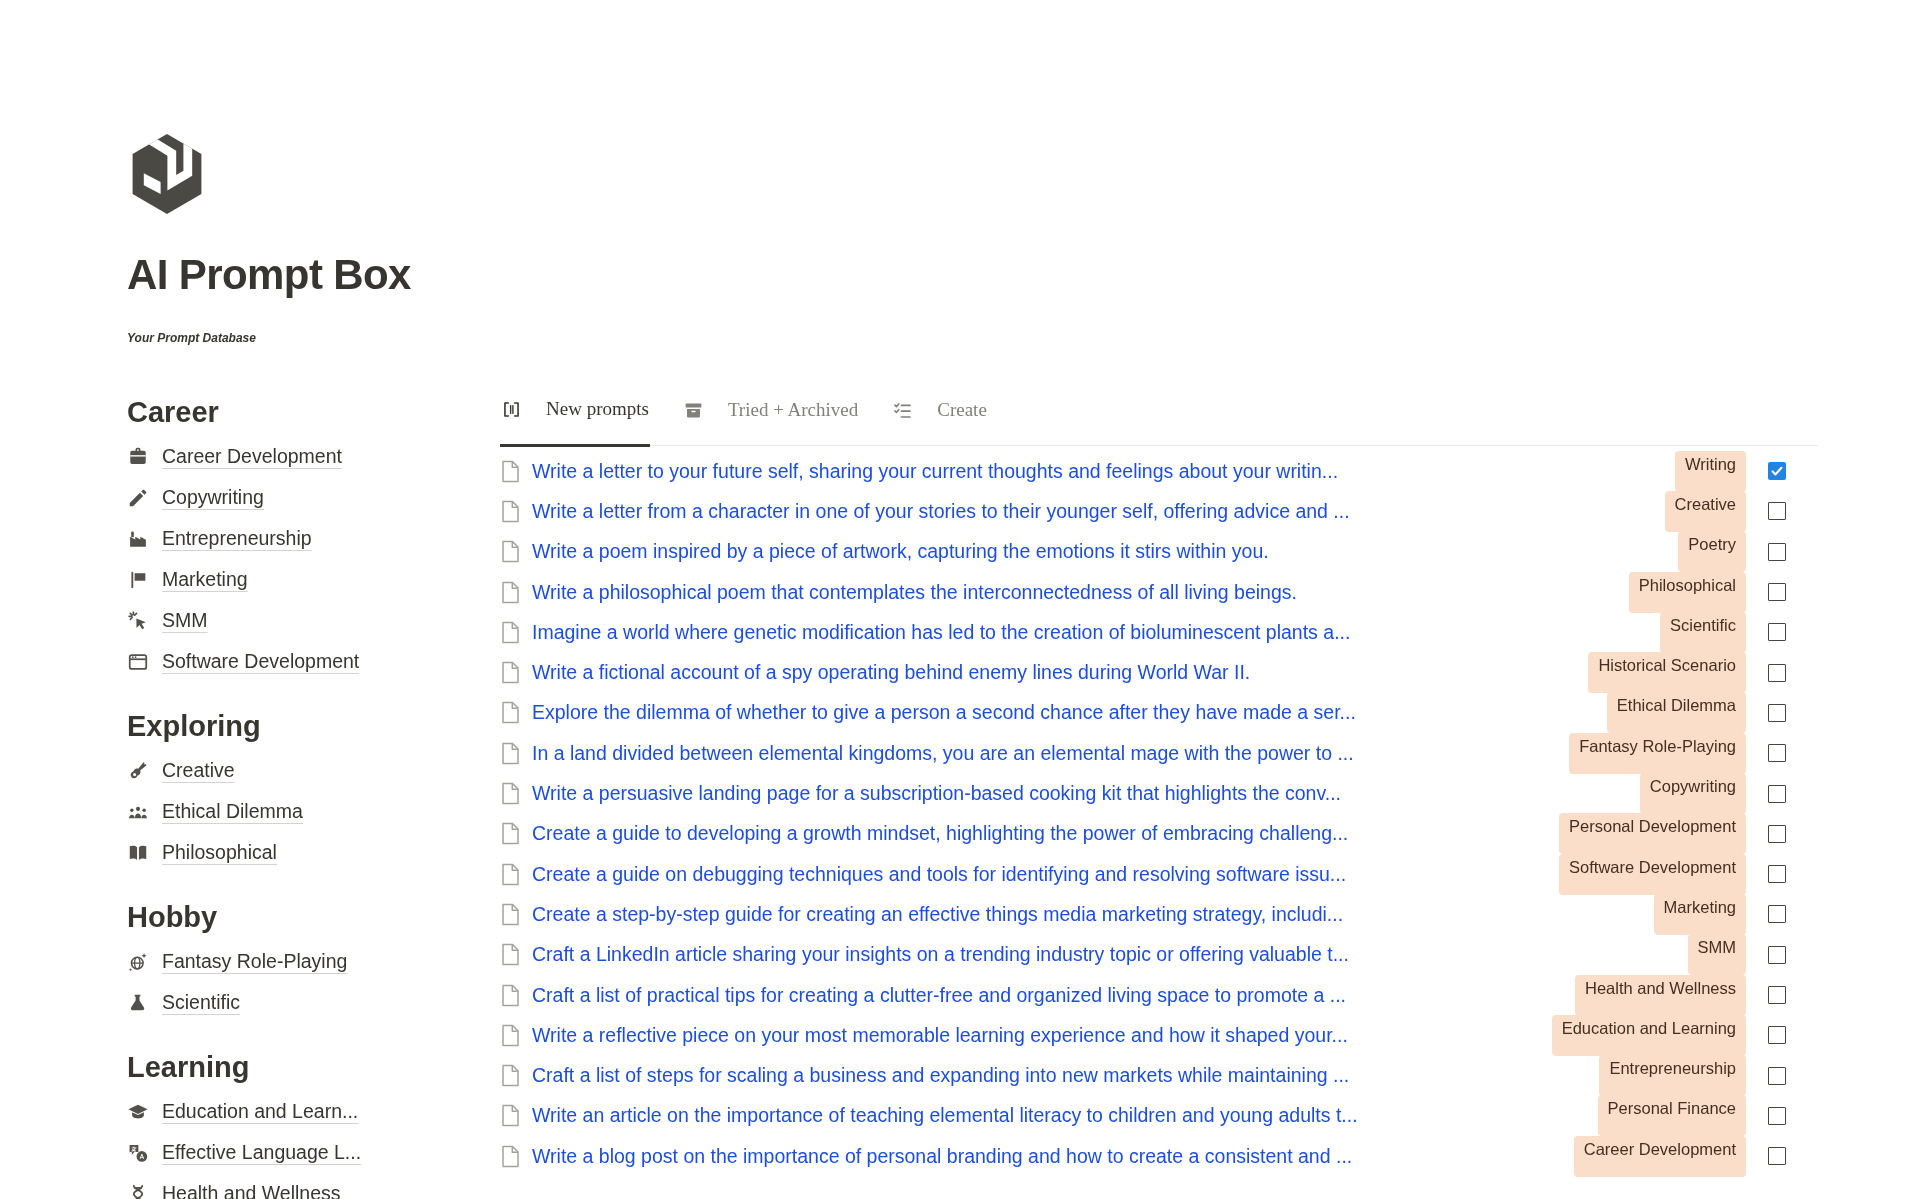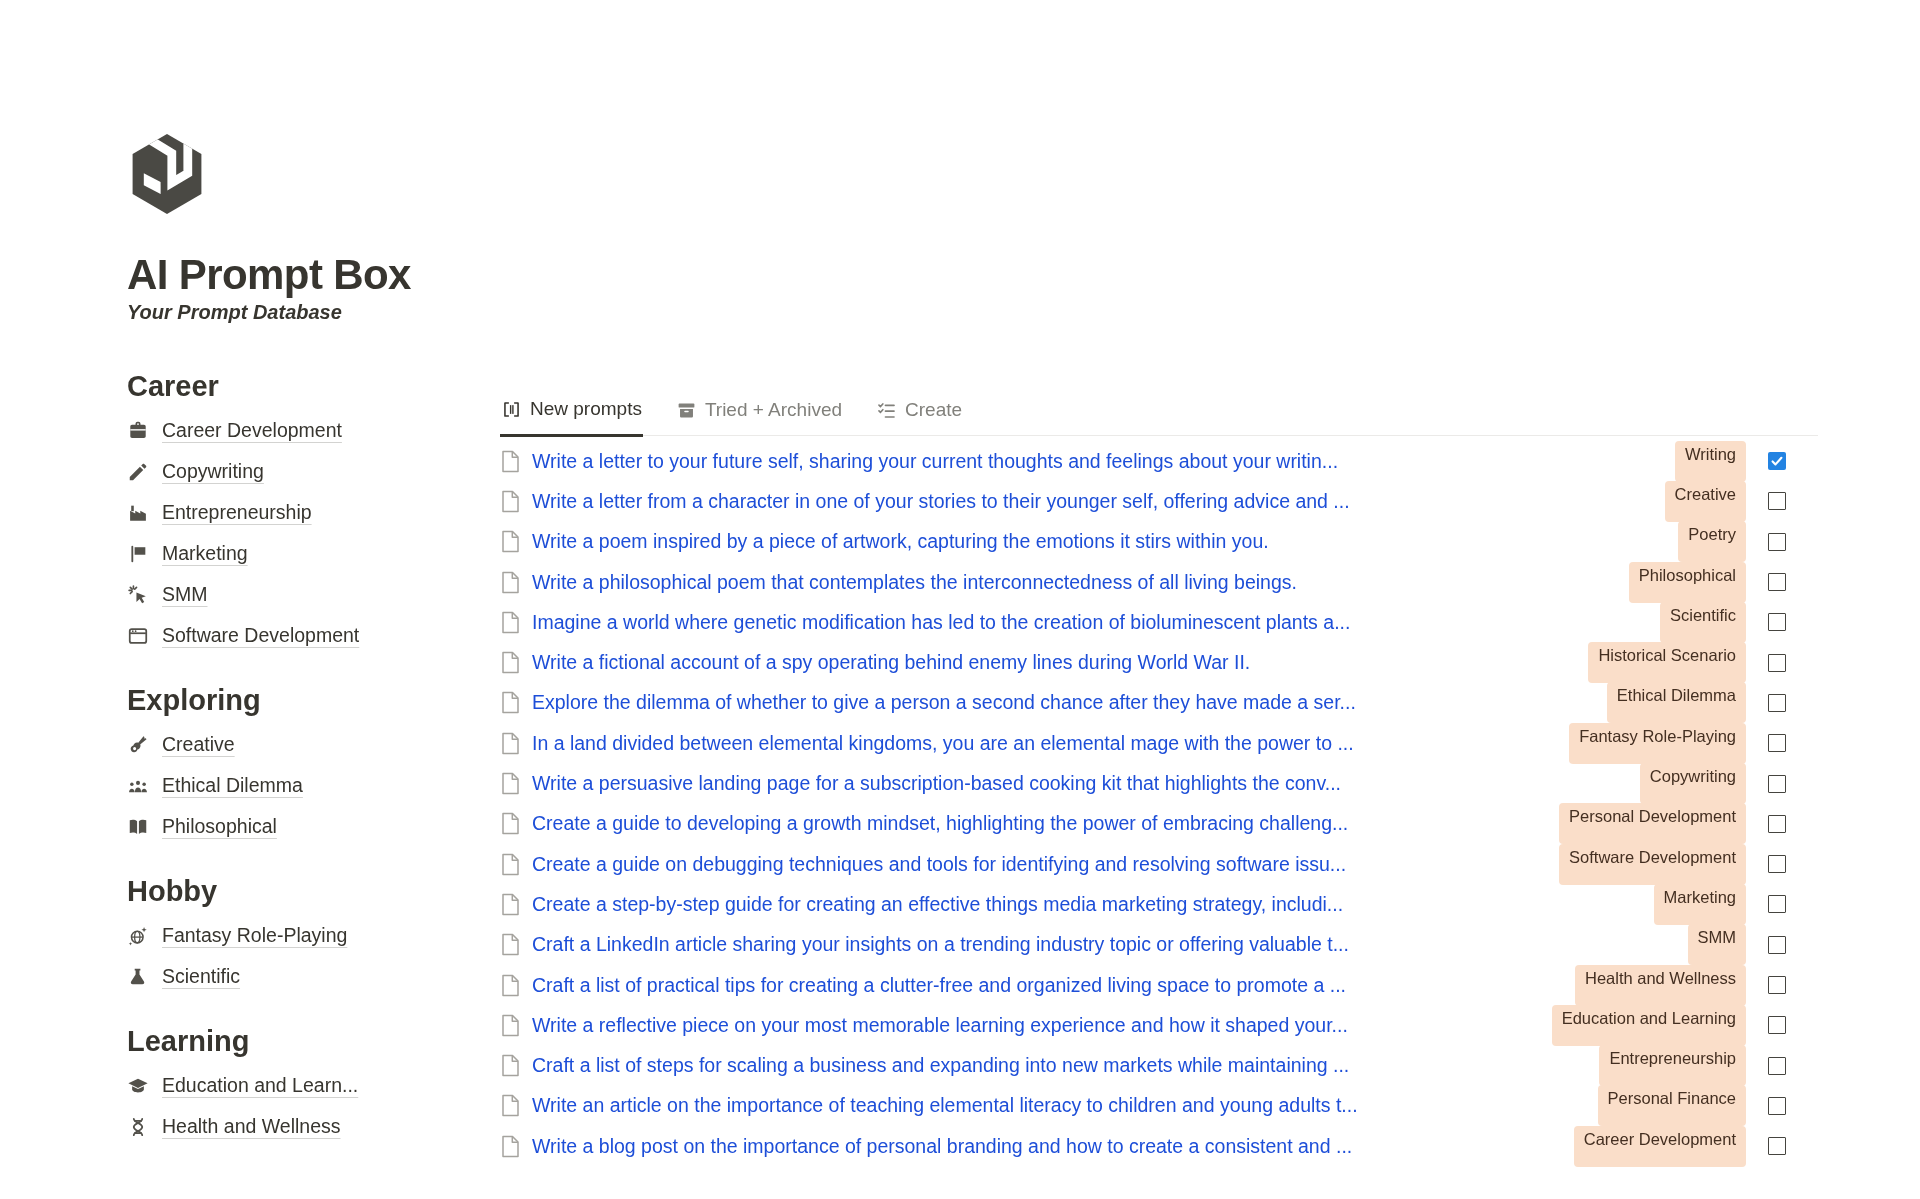--- a/index.html
+++ b/index.html
@@ -8,37 +8,37 @@
     width:1920px; height:1199px; overflow:hidden;
     background:#ffffff; color:#37352f;
     font-family:"Liberation Sans", sans-serif;
     position:relative;
   }
   
   .sidebar { position:absolute; left:127px; top:130px; width:350px; }
   .logo { display:inline-block; width:80px; height:88px; color:#4a4944; }
   .logo svg { width:80px; height:88px; display:block; }
   .page-title { font-size:42px; line-height:50px; font-weight:700; margin:28px 0 0; letter-spacing:-0.6px; }
-  .page-subtitle { font-size:20px; line-height:24px; font-weight:700; font-style:italic; }
+  .page-subtitle { font-size:12px; line-height:24px; font-weight:700; font-style:italic; margin-top:26px; }
   .sections { margin-top:44px; }
   .section + .section { margin-top:26px; }
   .section-heading { font-size:29px; line-height:36px; font-weight:700; margin:0 0 6px; }
   .side-item { display:flex; align-items:center; height:41px; cursor:pointer; }
   .side-icon { width:22px; height:22px; color:#53514b; flex:0 0 22px; display:flex; align-items:center; }
   .side-icon svg { width:22px; height:22px; }
   .side-label {
     margin-left:13px; font-size:19.5px; color:#37352f;
     text-decoration:underline; text-decoration-thickness:1px;
     text-decoration-color:rgba(55,53,47,0.22); text-underline-offset:5px;
     white-space:nowrap;
   }
   
   .main { position:absolute; left:500px; top:398px; width:1318px; }
   .tabs { display:flex; align-items:flex-end; gap:32px; border-bottom:1px solid #ebeae8; }
-  .tab { display:flex; align-items:center; gap:8px; padding:0 1px 14px; font-size:19px; color:#81807b; cursor:pointer; }
+  .tab { display:flex; align-items:center; gap:24px; padding:0 1px 24px; font-size:19px; color:#81807b; cursor:pointer;font-family:Liberation Serif, serif; }
   .tab .tab-icon { width:21px; height:21px; display:flex; }
   .tab .tab-icon svg { width:21px; height:21px; }
   .tab.active { color:#37352f; font-weight:500; border-bottom:3px solid #37352f; margin-bottom:-2px; }
   .rows { margin-top:5px; }
   .trow { display:flex; align-items:center; height:40.3px; }
   .page-icon { width:21px; height:23px; color:#a5a39e; flex:0 0 21px; display:flex; }
   .page-icon svg { width:21px; height:23px; }
   .row-title {
     flex:1 1 auto; margin-left:11px; font-size:19.5px; color:#1d4ed8;
     white-space:nowrap; overflow:hidden;
@@ -213,20 +213,31 @@
   <div class="side-item">
     <span class="side-icon">
             <svg viewBox="0 0 24 24" fill="currentColor">
               <path d="M12 4L1.5 9.1 12 14.2l10.5-5.1L12 4z"></path>
               <path d="M5.6 12.3v3.5c0 1.7 2.9 3.2 6.4 3.2s6.4-1.5 6.4-3.2v-3.5L12 15.4l-6.4-3.1z"></path>
             </svg>
           </span>
     <span class="side-label">Education and Learn...</span>
   </div>
 
+  <div class="side-item">
+    <span class="side-icon">
+            <svg viewBox="0 0 24 24" fill="currentColor">
+              <path d="M2.8 3.4h9.6v7.6H8.1l-2.8 2.8v-2.8H2.8V3.4z"></path>
+              <path d="M7.1 5h1v.9h2.2v1h-.8c-.3.8-.8 1.5-1.4 2.1.5.2 1 .4 1.6.4v1c-.9 0-1.7-.3-2.4-.7-.7.4-1.5.7-2.4.7v-1c.6 0 1.1-.1 1.6-.4-.4-.4-.7-.8-1-1.3l.9-.4c.2.4.5.8.9 1.1.5-.4.8-.9 1.1-1.5H5.1v-1h2V5z" fill="#fff"></path>
+              <circle cx="16.2" cy="15.7" r="5.8"></circle>
+              <path d="M13.8 18.4l2-5.4h.9l2 5.4h-1.1l-.4-1.2h-1.9l-.4 1.2h-1.1zm1.8-2.1h1.3l-.65-1.9-.65 1.9z" fill="#fff"></path>
+            </svg>
+          </span>
+    <span class="side-label">Effective Language L...</span>
+  </div>
 
   <div class="side-item">
     <span class="side-icon">
             <svg viewBox="0 0 24 24" fill="none" stroke="currentColor" stroke-width="1.9" stroke-linecap="round">
               <path d="M7.4 3c0 4.2 9.2 4.8 9.2 9"></path>
               <path d="M16.6 3c0 4.2-9.2 4.8-9.2 9"></path>
               <path d="M7.4 21c0-4.2 9.2-4.8 9.2-9"></path>
               <path d="M16.6 21c0-4.2-9.2-4.8-9.2-9"></path>
               <path d="M8.6 5.4h6.8"></path>
               <path d="M8.6 18.6h6.8"></path>

